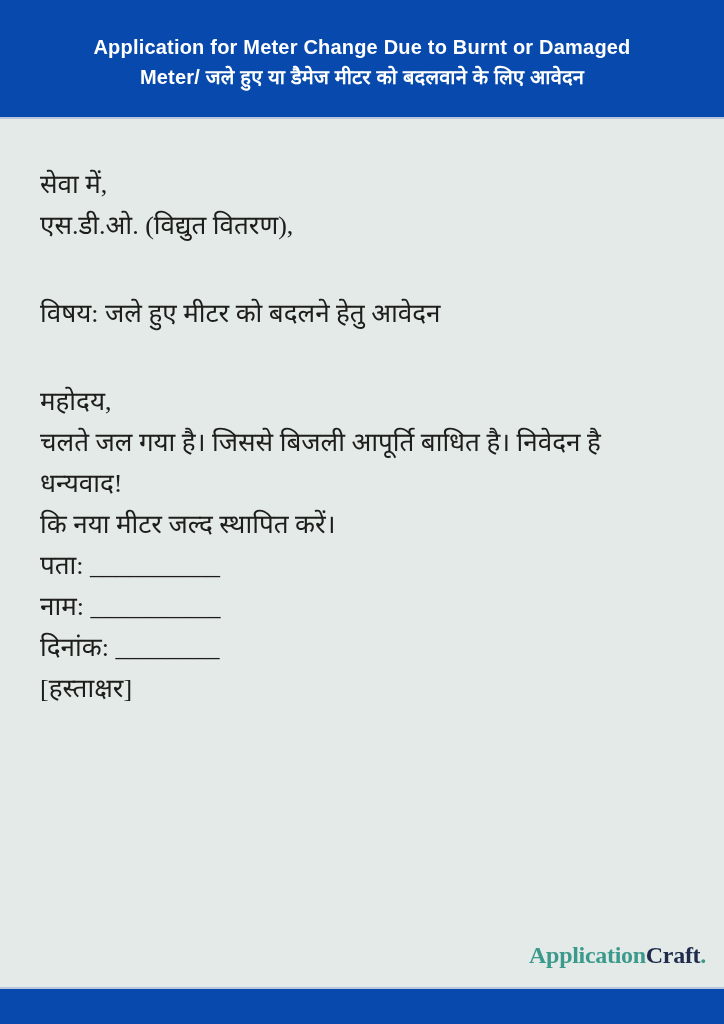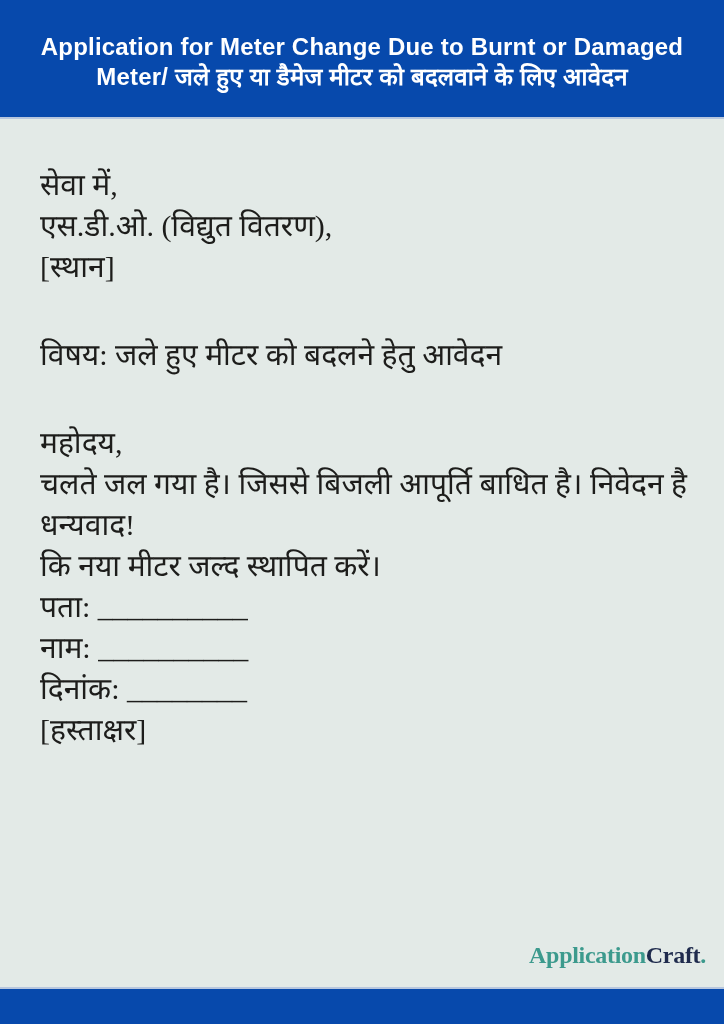--- a/index.html
+++ b/index.html
@@ -34,35 +34,35 @@
     box-sizing:border-box;
     display:flex;
     flex-direction:column;
     align-items:center;
     justify-content:center;
     padding-top:6px;
   }
   .banner .title-line{
     color:var(--banner-text);
     font-weight:700;
-    font-size:24px;
+    font-size:20px;
     line-height:30px;
     text-align:center;
     letter-spacing:.2px;
     white-space:nowrap;
   }
   .letter{
     position:absolute;
     left:40px;
     top:119px;
     right:20px;
     padding-top:45px;
     color:var(--ink);
     font-family:"Liberation Serif","DejaVu Serif",serif;
-    font-size:30px;
+    font-size:26px;
   }
   .letter .line{
     height:41px;
     line-height:41px;
     white-space:nowrap;
     overflow:visible;
   }
   .letter .spacer{
     height:47px;
   }
@@ -96,21 +96,20 @@
 <div class="page">
 
   <div class="banner">
     <div class="title-line">Application for Meter Change Due to Burnt or Damaged</div>
     <div class="title-line">Meter/ जले हुए या डैमेज मीटर को बदलवाने के लिए आवेदन</div>
   </div>
 
   <div class="letter">
       <div class="line">सेवा में,</div>
       <div class="line">एस.डी.ओ. (विद्युत वितरण),</div>
-      <div class="line">[स्थान]</div>
       <div class="spacer"></div>
       <div class="line">विषय: जले हुए मीटर को बदलने हेतु आवेदन</div>
       <div class="spacer"></div>
       <div class="line">महोदय,</div>
       <div class="line">चलते जल गया है। जिससे बिजली आपूर्ति बाधित है। निवेदन है</div>
       <div class="line">धन्यवाद!</div>
       <div class="line">कि नया मीटर जल्द स्थापित करें।</div>
       <div class="line">पता: __________</div>
       <div class="line">नाम: __________</div>
       <div class="line">दिनांक: ________</div>

